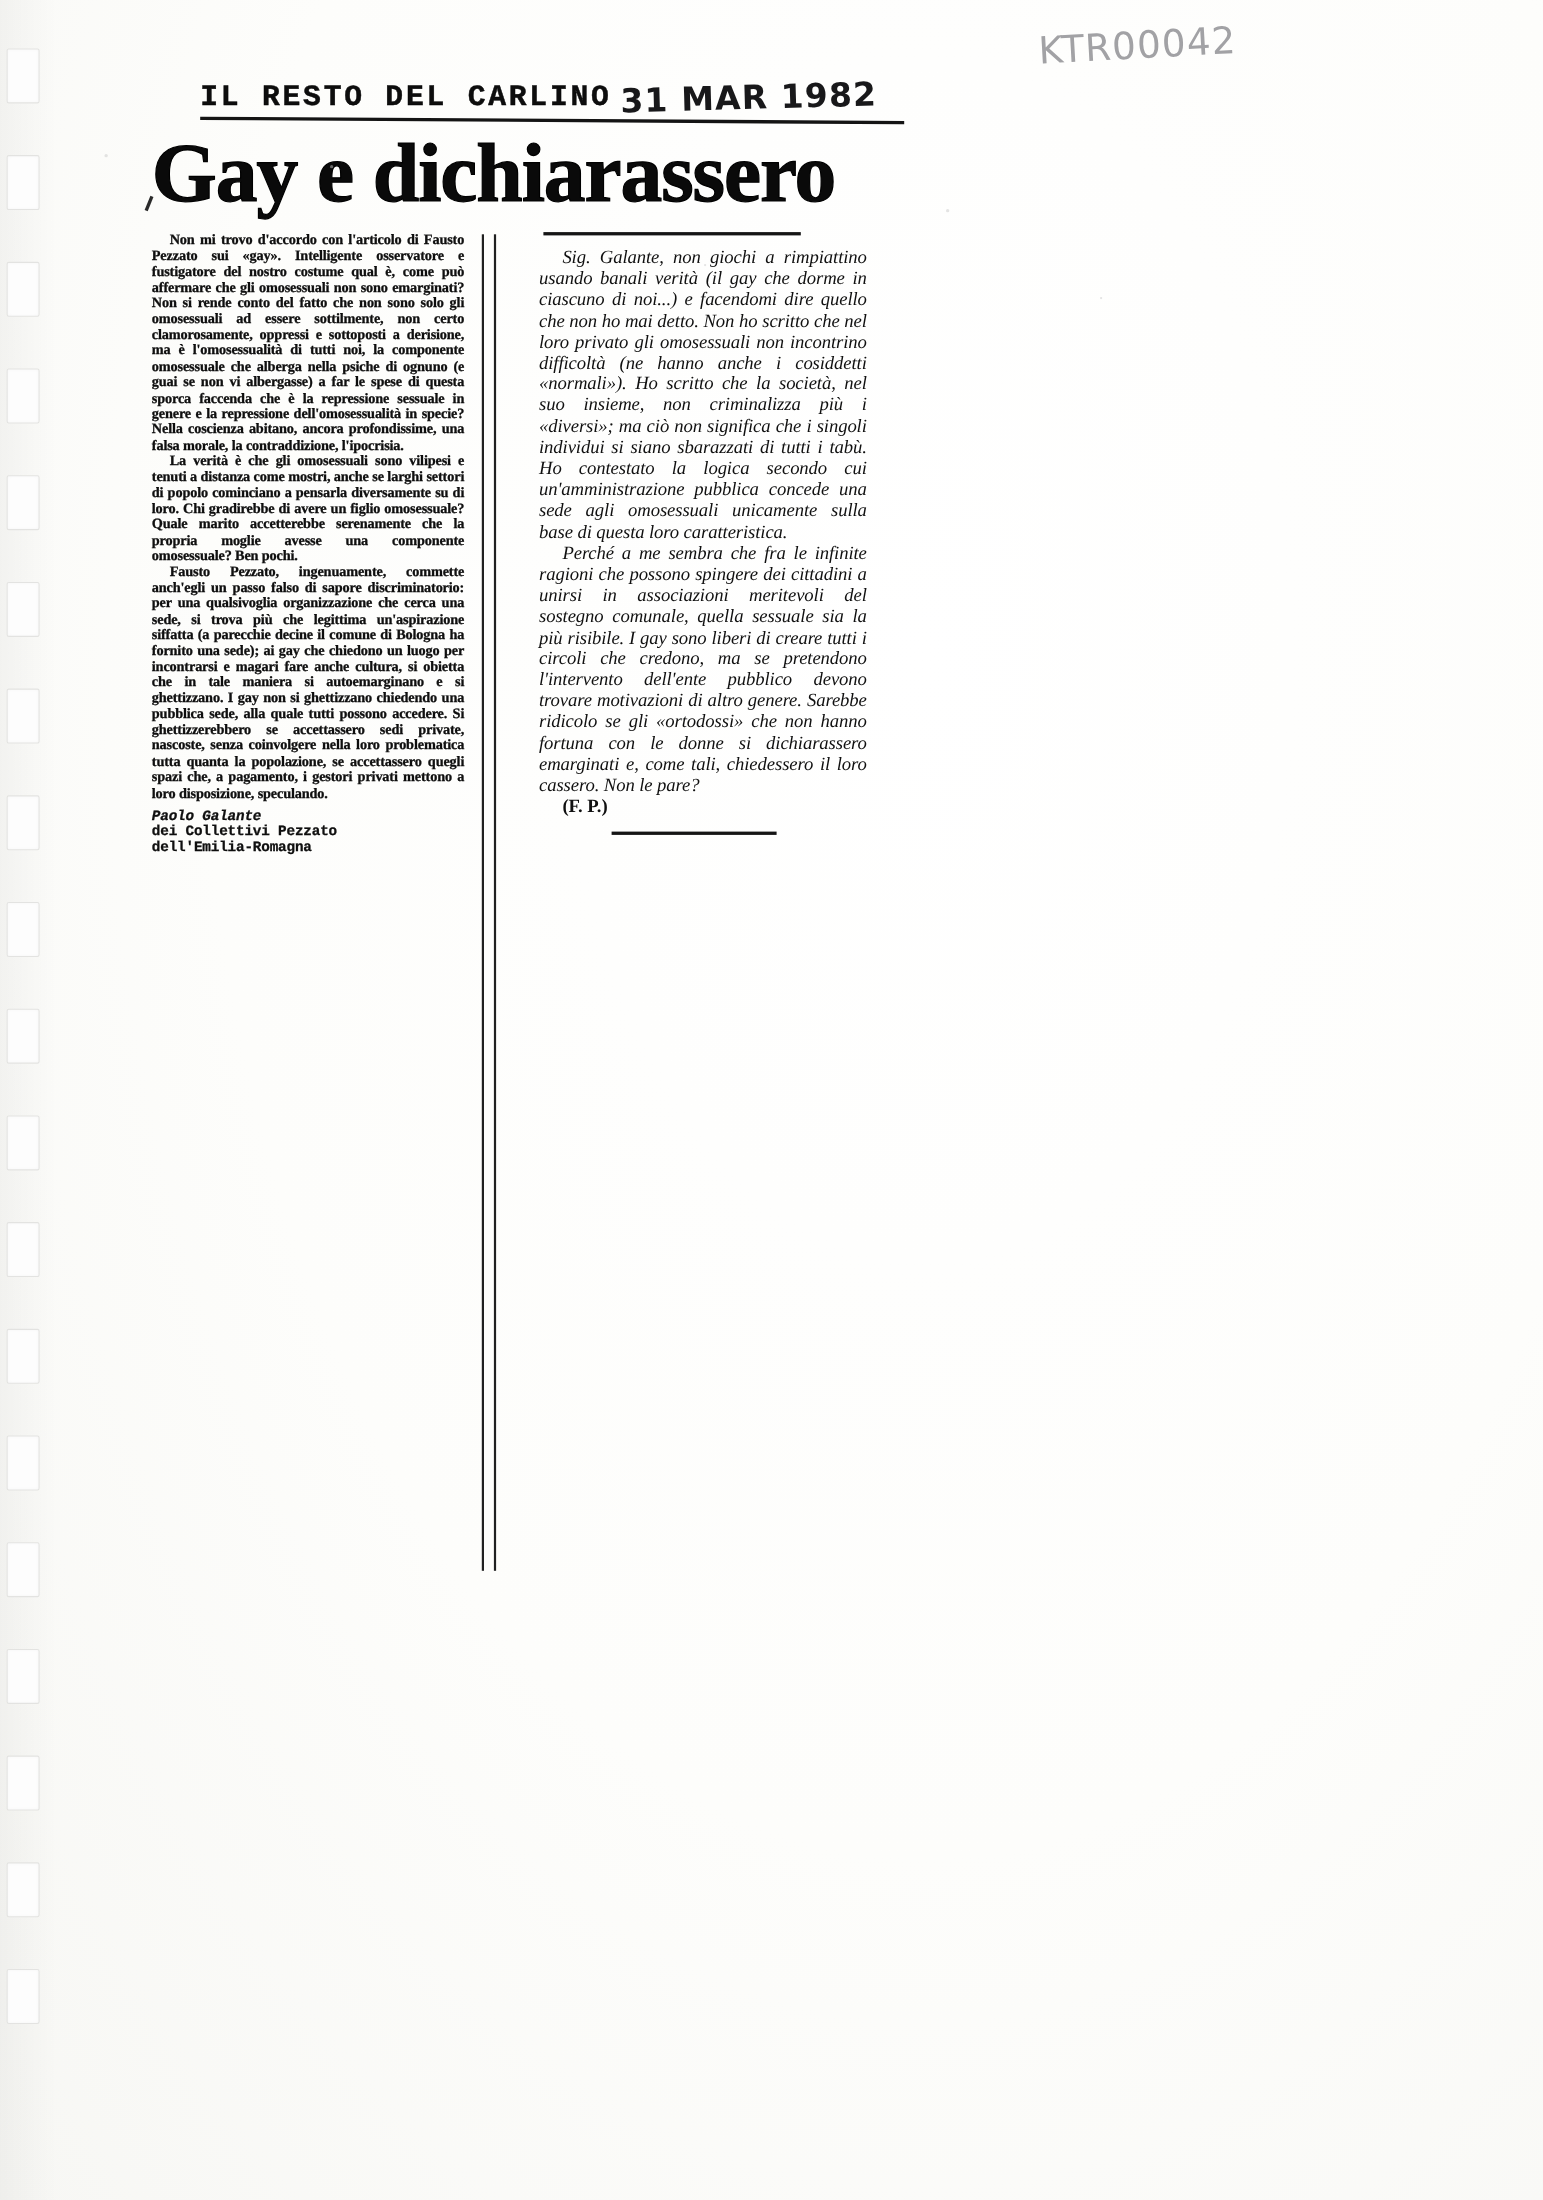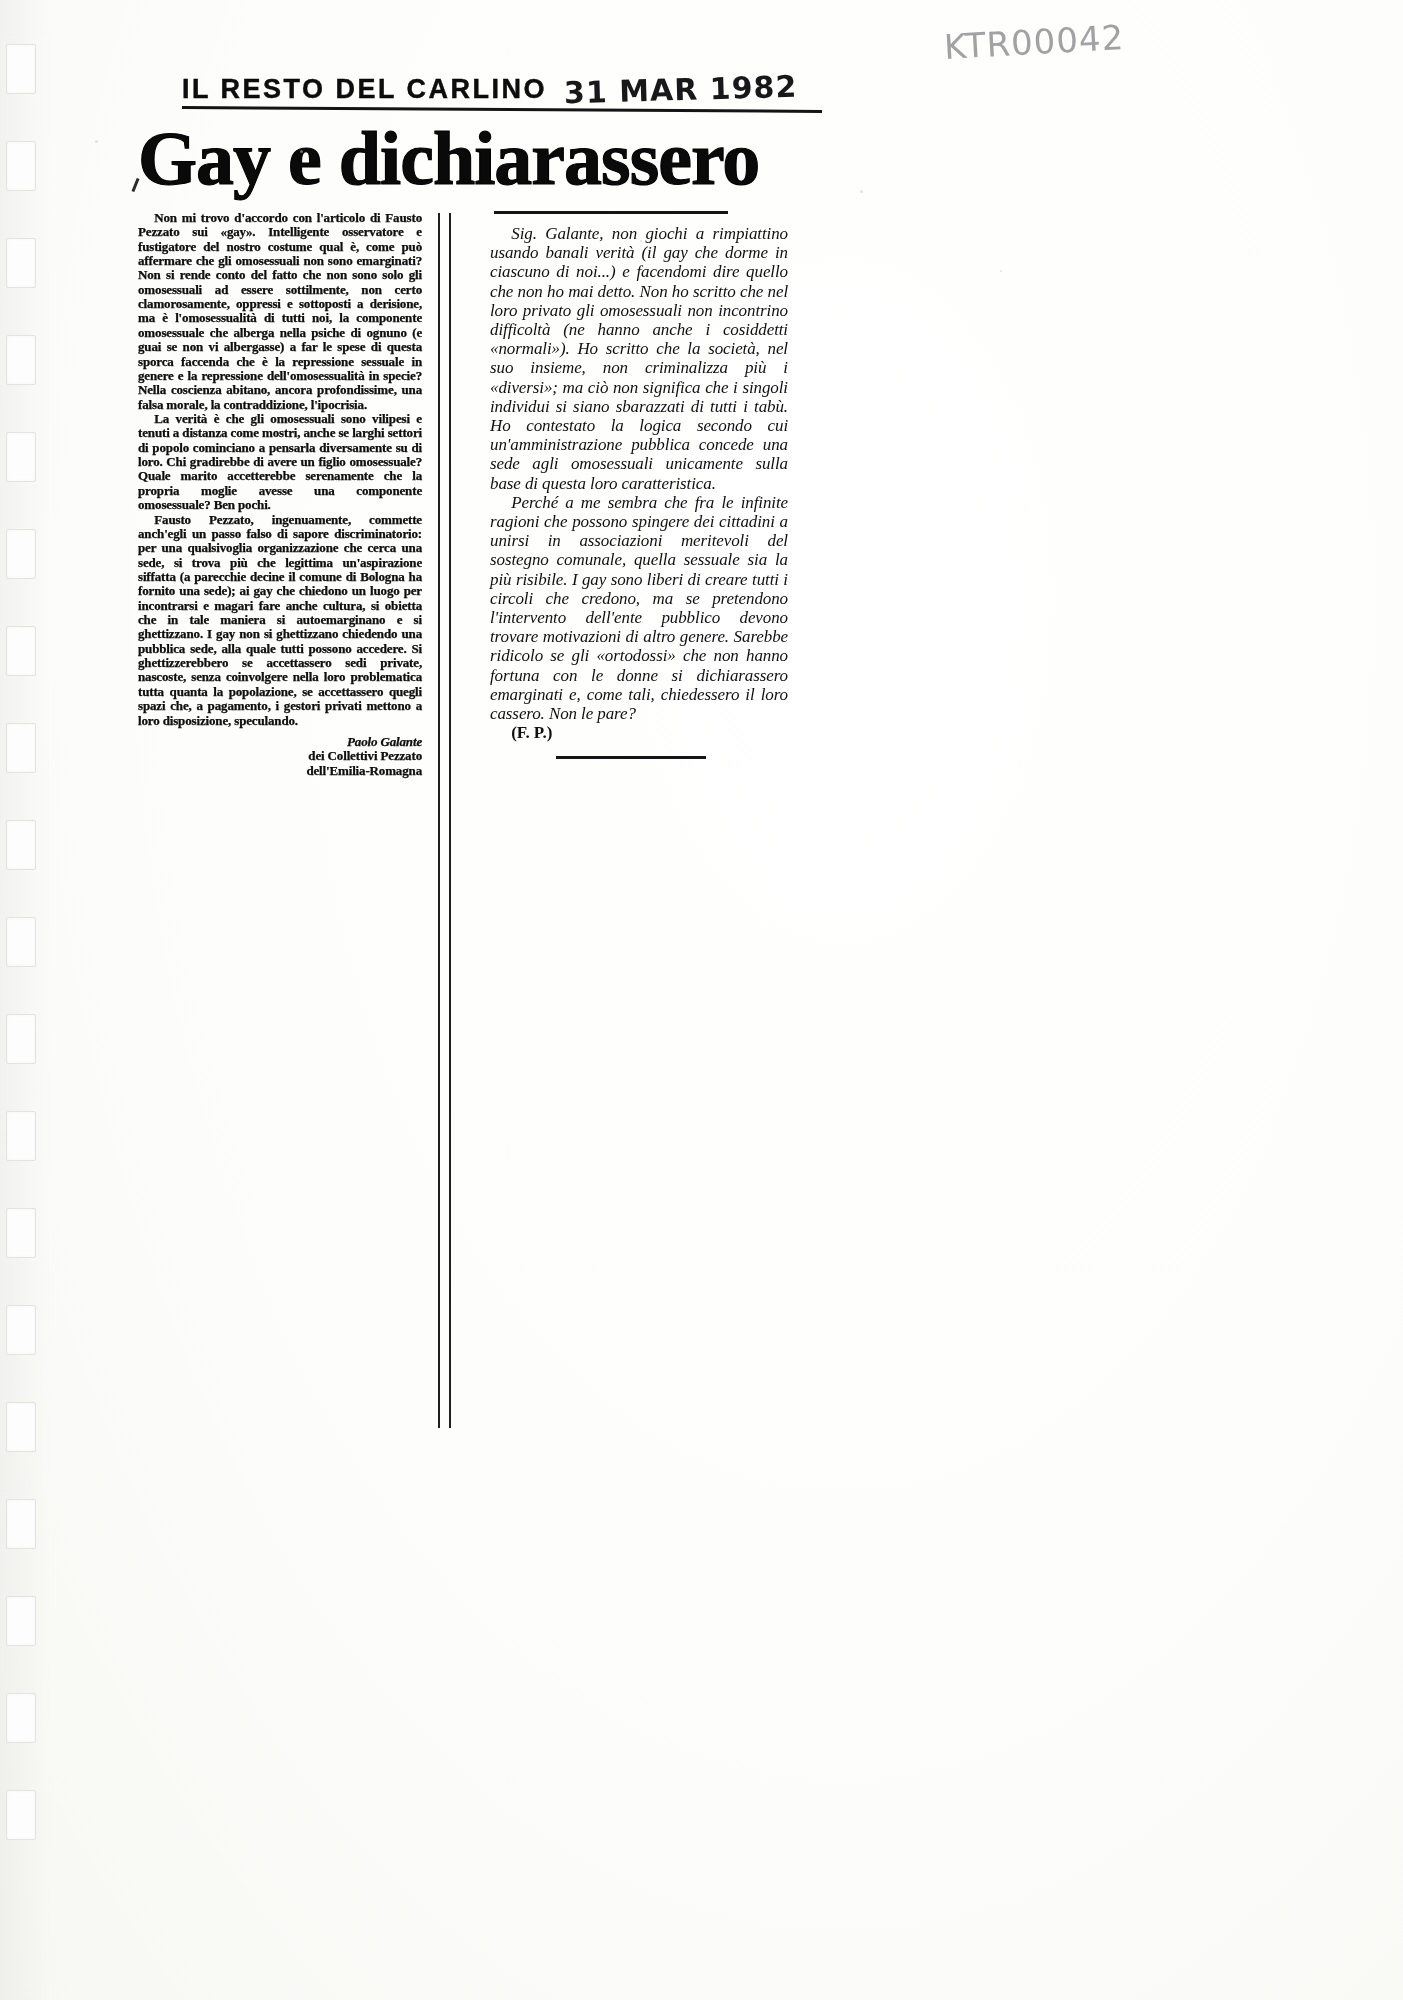--- a/index.html
+++ b/index.html
@@ -53,21 +53,21 @@
     background:transparent;
   }
 
   
   .masthead-row {
     position:relative; height:46px;
     margin-left:62px;
   }
   .masthead-name {
     position:absolute; left:0; top:4px;
-    font-family:Liberation Sans, sans-serif;
+    font-family:Liberation Mono, monospace;
     font-size:27px; font-weight:700;
     letter-spacing:2.5px;
     color:#0d0d0d;
     -webkit-text-stroke:0.4px #000;
   }
   .date-stamp {
     position:absolute; left:382px; top:2px;
     font-family:"DejaVu Sans", sans-serif;
     font-size:30px; font-weight:700;
     letter-spacing:1px;
@@ -141,25 +141,25 @@
   .col-right .top-rule {
     width:234px; height:3px; background:#151515;
     margin:0 0 10px 4px;
   }
   .col p { margin:0; text-indent:1.25em; }
   .col p.first { text-indent:1.25em; }
 
   
   .sig {
     margin-top:7px;
-    text-align:right;
     font-style:italic;
     font-weight:600;
     text-indent:0;
     line-height:1.12;
+    font-family:Liberation Mono, monospace;
   }
   .sig .l2, .sig .l3 { font-style:normal; display:block; }
   .sig .l1 { display:block; }
   .sig-fp {
     margin-top:4px;
     font-style:normal;
     font-weight:700;
     text-indent:0;
     padding-right:18px;
   }

